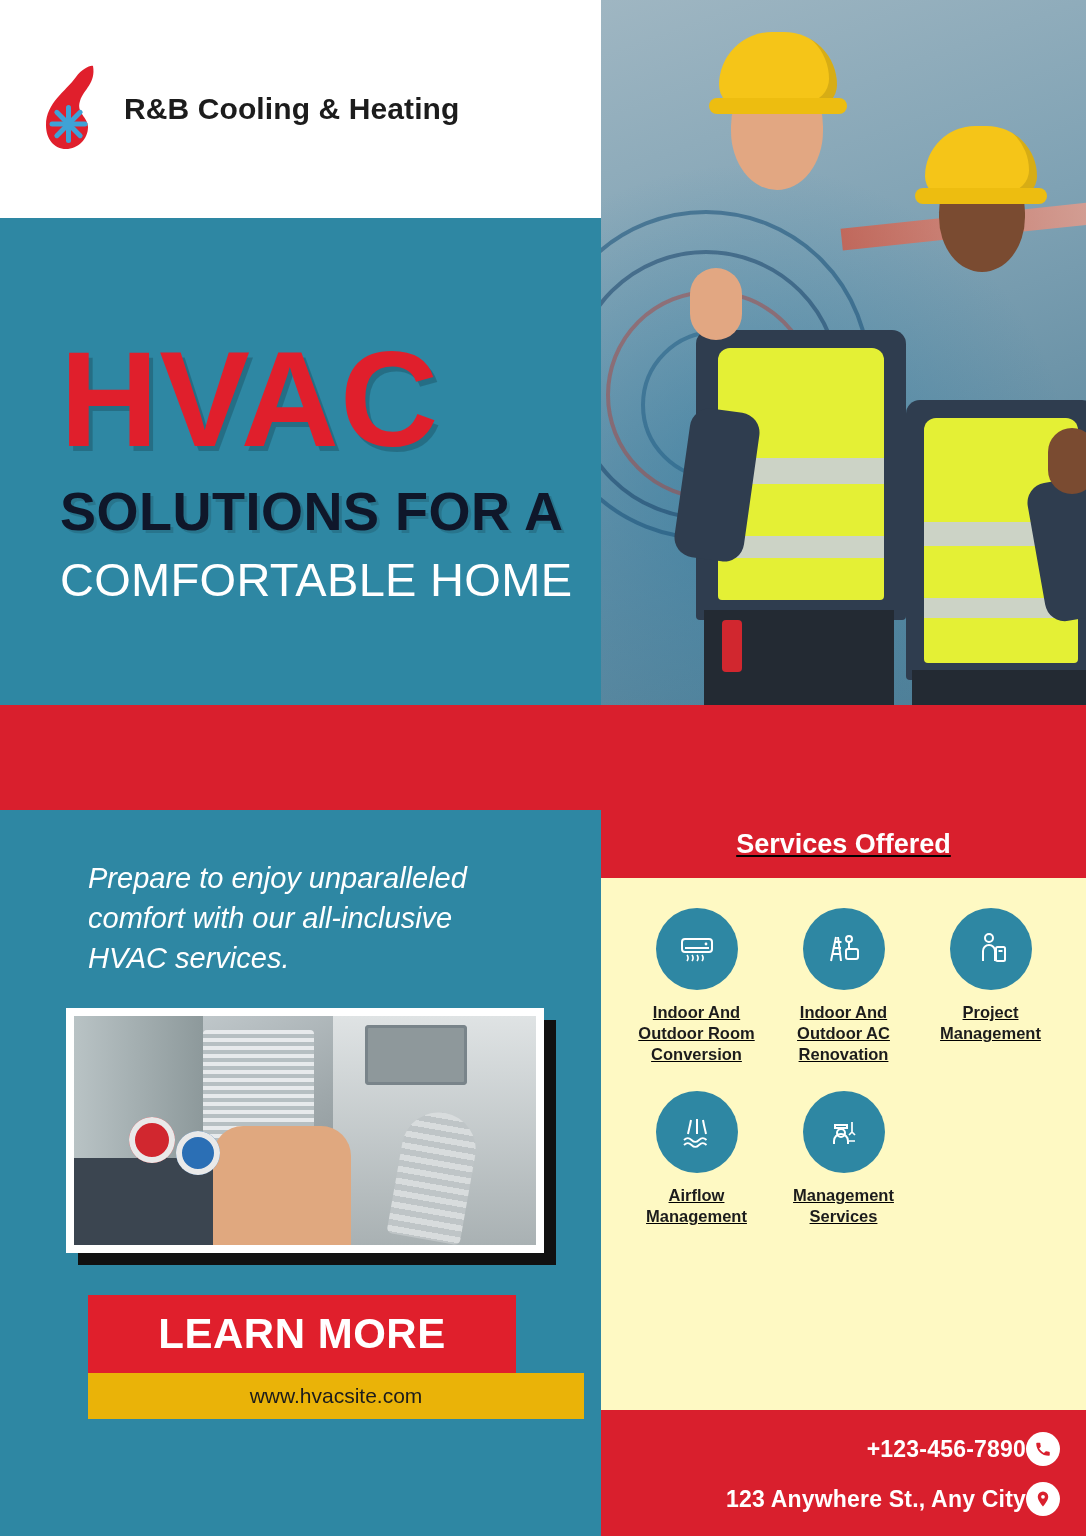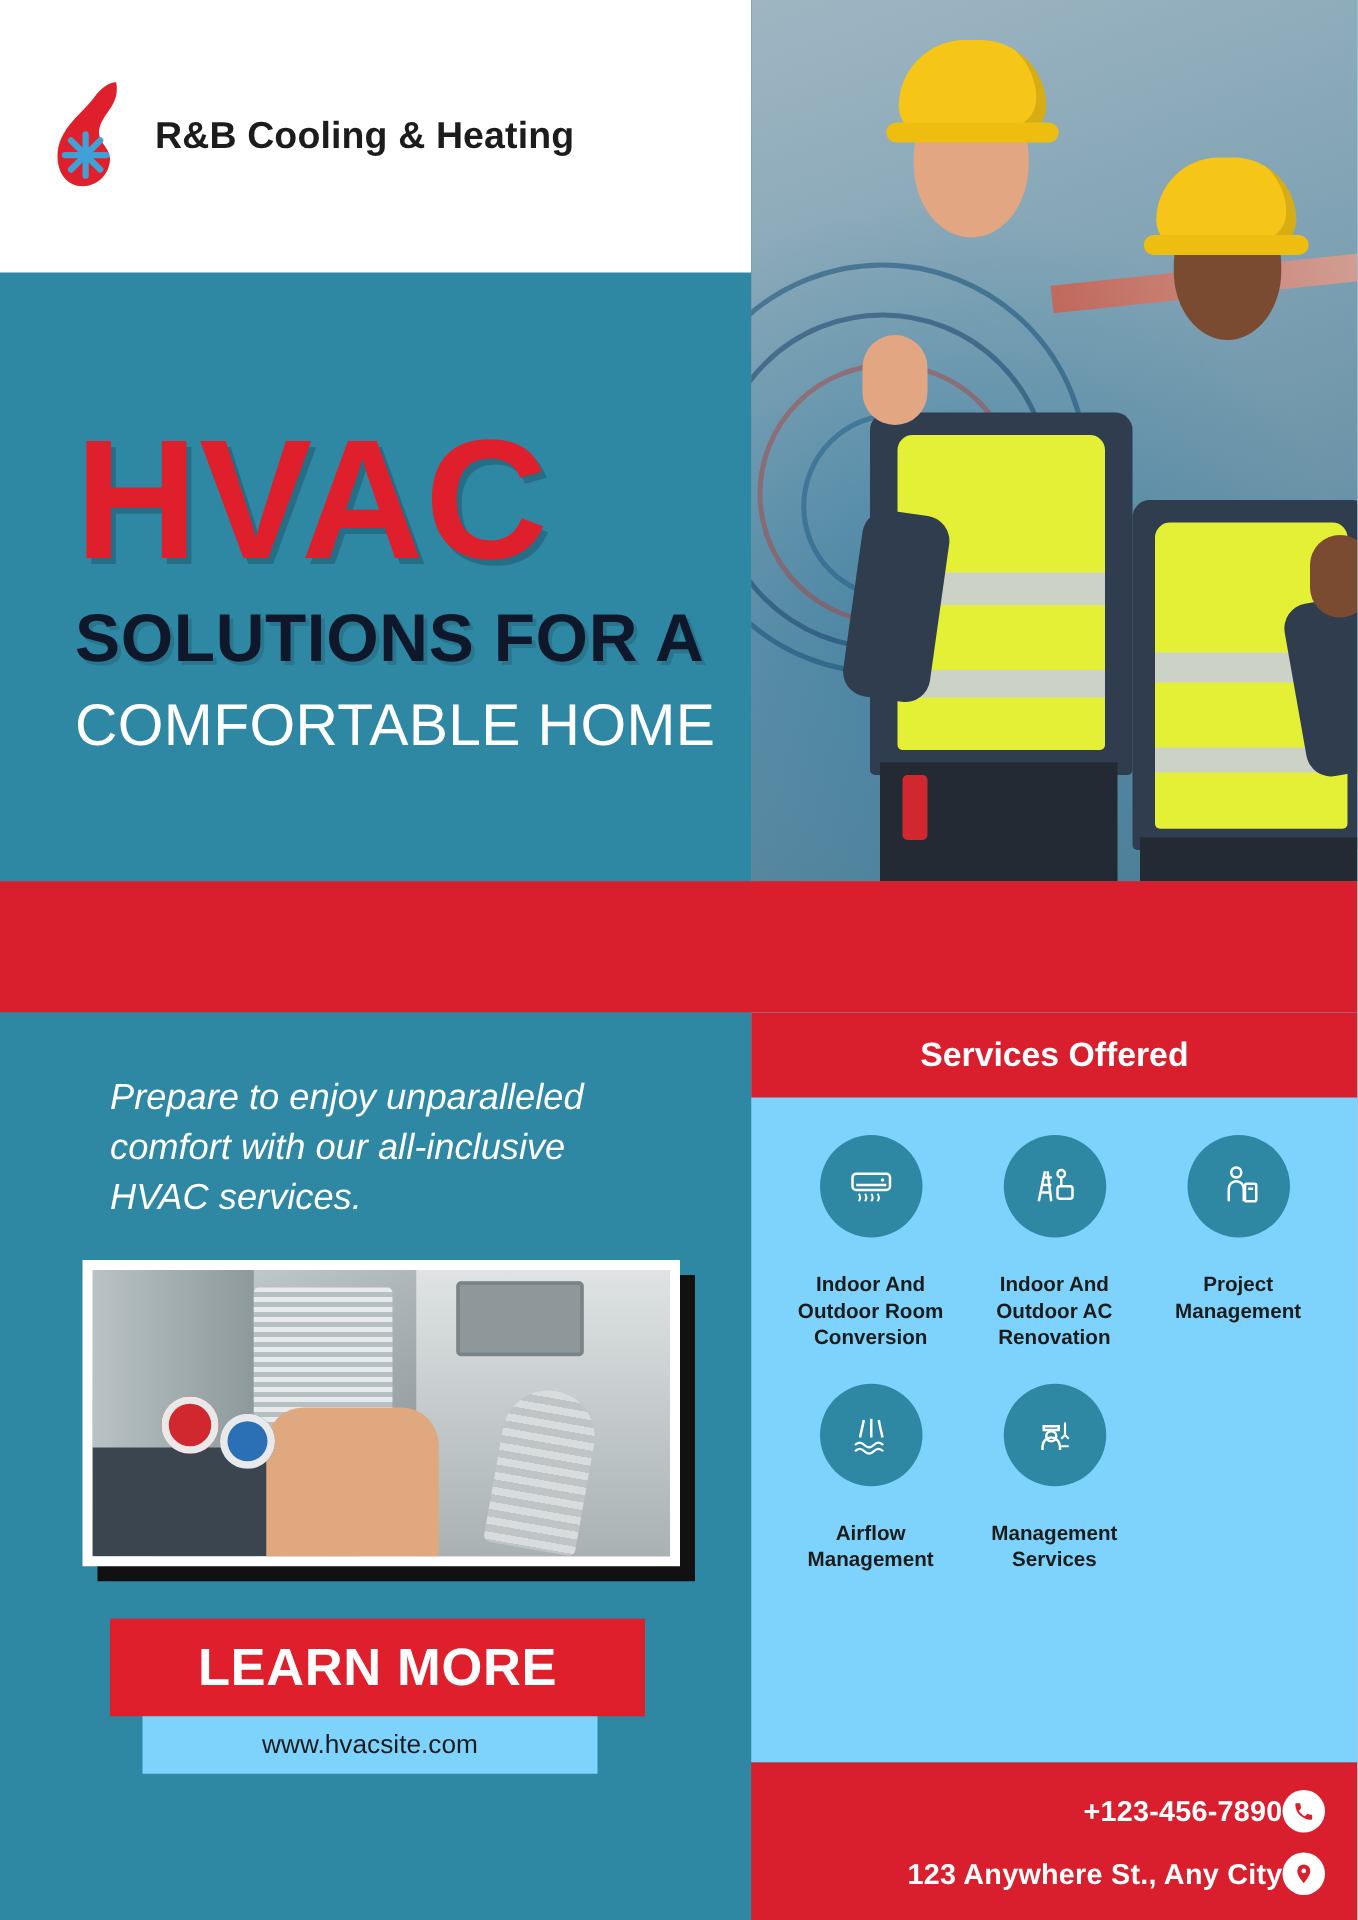--- a/index.html
+++ b/index.html
@@ -156,31 +156,32 @@
   .learn-more {
     position: absolute; left: 88px; top: 485px;
     width: 428px; height: 78px;
     background: #e01f2c; color: #ffffff;
     display: flex; align-items: center; justify-content: center;
     font-size: 42px; font-weight: 800; letter-spacing: .5px;
     cursor: pointer;
   }
   .website {
     position: absolute; left: 88px; top: 563px;
-    width: 364px; height: 46px;
-    background: #7dd3fc; color: #1c1c1c;
+    width: 496px; height: 46px;
+    background: #eab308; color: #1c1c1c;
     display: flex; align-items: center; justify-content: center;
-    font-size: 21px; font-weight: 400; margin-left: 26px;
+    font-size: 21px; font-weight: 400;
   }
 
   
   .services-panel {
     position: absolute; left: 601px; top: 810px;
     width: 485px; height: 600px;
-    background: #7dd3fc;
+    background: #fef9c3;
+    text-decoration: underline;
   }
   .services-title {
     width: 485px; height: 68px;
     background: #d91f2d; color: #ffffff;
     display: flex; align-items: center; justify-content: center;
     font-size: 27px; font-weight: 700;
   }
   .svc-grid {
     display: grid;
     grid-template-columns: repeat(3, 1fr);
@@ -190,21 +191,21 @@
   .svc {
     display: flex; flex-direction: column; align-items: center; text-align: center;
   }
   .svc-circle {
     width: 82px; height: 82px; border-radius: 50%;
     background: #2e87a3;
     display: flex; align-items: center; justify-content: center;
     color: #ffffff;
   }
   .svc-label {
-    margin-top: 28px;
+    margin-top: 12px;
     font-size: 16.5px; font-weight: 700; color: #1c1c1c; line-height: 1.28;
     max-width: 135px;
     text-align: center;
   }
 
   
   .contact {
     position: absolute; left: 601px; top: 1410px;
     width: 485px; height: 126px;
     background: #d91f2d;

